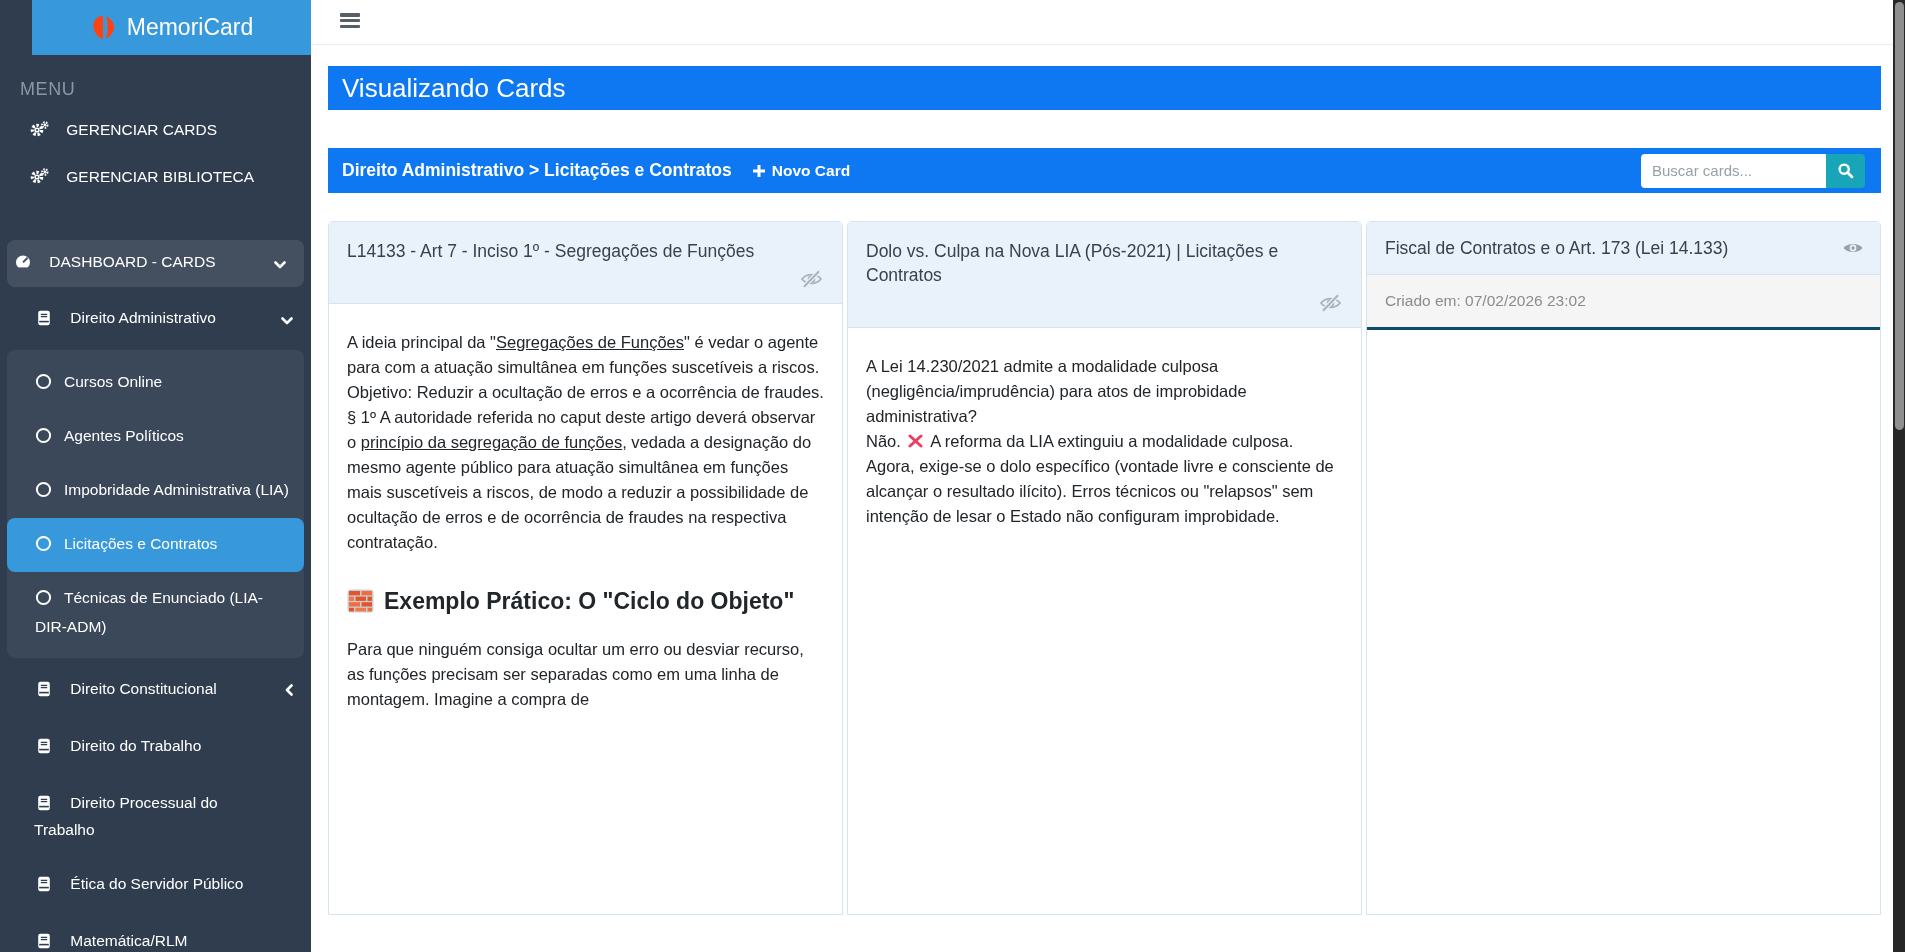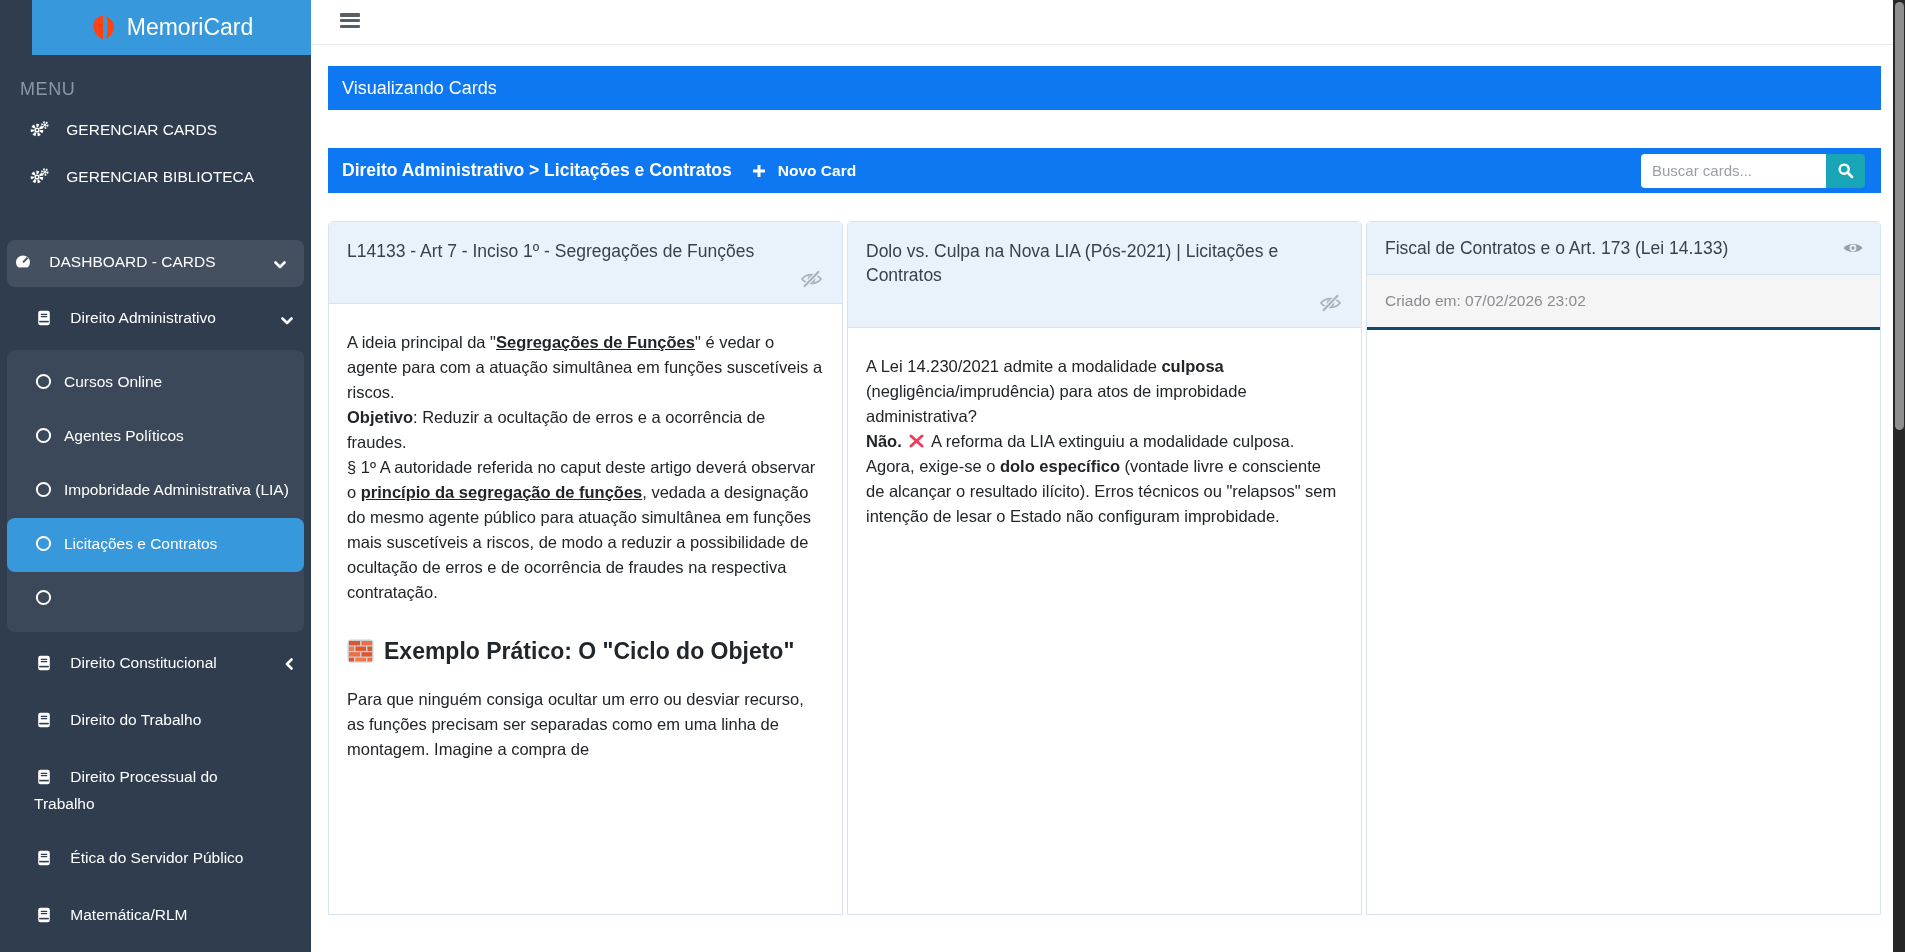--- a/index.html
+++ b/index.html
@@ -24,46 +24,46 @@
   .sub .ic { display:inline-block; width:17px; margin-right:12px; vertical-align:-3px; }
   .sub.selected { background:#3898dc; border-radius:8px; }
 
   
   .main { margin-left:311px; width:1582px; }
   .topbar { height:45px; background:#fff; border-bottom:1px solid #e9ecef; display:flex;
             align-items:center; padding-left:29px; }
   .hamburger { width:20px; cursor:pointer; }
   .hamburger i { display:block; height:3.2px; background:#595f66; border-radius:1px; margin-bottom:2.6px; }
   .content { padding:21px 12px 0 17px; }
-  .banner { height:44px; background:#0d78f2; color:#fff; font-size:18px; display:flex;
+  .banner { height:44px; background:#0d78f2; color:#fff; font-size:26px; display:flex;
             align-items:center; padding-left:14px; }
   .crumbbar { margin-top:38px; height:45px; background:#0d78f2; display:flex; align-items:center;
               padding:0 16px 0 14px; color:#fff; }
   .crumb { font-size:17.5px; font-weight:600; cursor:pointer; }
-  .novo { margin-left:20px; display:inline-flex; align-items:center; gap:12px; color:#fff;
+  .novo { margin-left:20px; display:inline-flex; align-items:center; gap:6px; color:#fff;
           font-size:15.5px; font-weight:600; text-decoration:none; cursor:pointer; }
   .searchgroup { margin-left:auto; display:flex; height:34px; }
   .searchgroup input { width:185px; border:none; outline:none; border-radius:4px 0 0 4px;
                        padding:0 11px; font-size:15px; color:#555; font-family:inherit; }
   .searchgroup input::placeholder { color:#98a0a6; }
   .searchbtn { width:39px; border:none; background:#18a5b8; border-radius:0 4px 4px 0;
                display:flex; align-items:center; justify-content:center; cursor:pointer; }
 
   
   .cards { margin-top:28px; display:flex; gap:4px; height:694px; overflow:hidden; }
   .card { flex:1; background:#fff; border:1px solid #d6e3f0; border-radius:5px 5px 0 0;
           display:flex; flex-direction:column; min-width:0; }
   .card-head { background:#e9f2fb; border-bottom:1px solid #d6e3f0; padding:17px 14px 6px 18px; }
   .ch-title { font-size:17.5px; color:#37424c; line-height:24px; }
   .ch-actions { display:flex; justify-content:flex-end; padding:6px 4px 8px 0; }
   .card-head.single { display:flex; align-items:center; justify-content:space-between;
                       padding:14px 16px 14px 18px; }
   .card-body { padding:26px 18px 0 18px; font-size:16.5px; line-height:25px; color:#212529; flex:1; }
   .rich { white-space:pre-wrap; }
-  .b { font-weight:700; }
+  .b { font-weight:400; }
   .u { text-decoration:underline; }
   .example-h { margin:24px 0 14px 0; font-size:23px; font-weight:700; color:#21262b; line-height:44px; }
   .example-h svg { vertical-align:-4px; margin-right:10px; }
   .created { background:#f5f5f5; color:#888c90; font-size:15.5px; padding:17px 18px;
              border-bottom:3px solid #0c4a6e; }
   .eyebtn { background:none; border:none; cursor:pointer; padding:0; line-height:0; }
 
   
   .vscroll { position:fixed; right:0; top:0; width:12px; height:952px; background:#272727; z-index:9; }
   .vthumb { position:absolute; top:2px; left:1.5px; width:9px; height:428px; background:#8f8f8f;
@@ -145,21 +145,21 @@
             </svg></span><span>Impobridade Administrativa (LIA)</span>
       </a>
       <a class="sub selected">
         <span class="ic"><svg width="17" height="17" viewBox="0 0 17 17">
               <circle cx="8.5" cy="8.5" r="6.6" fill="none" stroke="#fff" stroke-width="2"></circle>
             </svg></span><span>Licitações e Contratos</span>
       </a>
       <a class="sub">
         <span class="ic"><svg width="17" height="17" viewBox="0 0 17 17">
               <circle cx="8.5" cy="8.5" r="6.6" fill="none" stroke="#fff" stroke-width="2"></circle>
-            </svg></span>
+            </svg></span><span>Técnicas de Enunciado (LIA-DIR-ADM)</span>
       </a>
     </div>
     <a class="s-link cat">
       <span class="ic"><svg width="16" height="16" viewBox="0 0 16 16">
             <rect x="2.2" y="0.8" width="11.6" height="14.4" rx="2.2" fill="#fff"></rect>
             <line x1="4.8" y1="4.4" x2="11.2" y2="4.4" stroke="#2f3d4f" stroke-width="1.3"></line>
             <line x1="4.8" y1="6.6" x2="11.2" y2="6.6" stroke="#2f3d4f" stroke-width="1.3"></line>
             <line x1="3.2" y1="11.6" x2="12.8" y2="11.6" stroke="#2f3d4f" stroke-width="1.6"></line>
           </svg></span>
       <span>Direito Constitucional</span>

